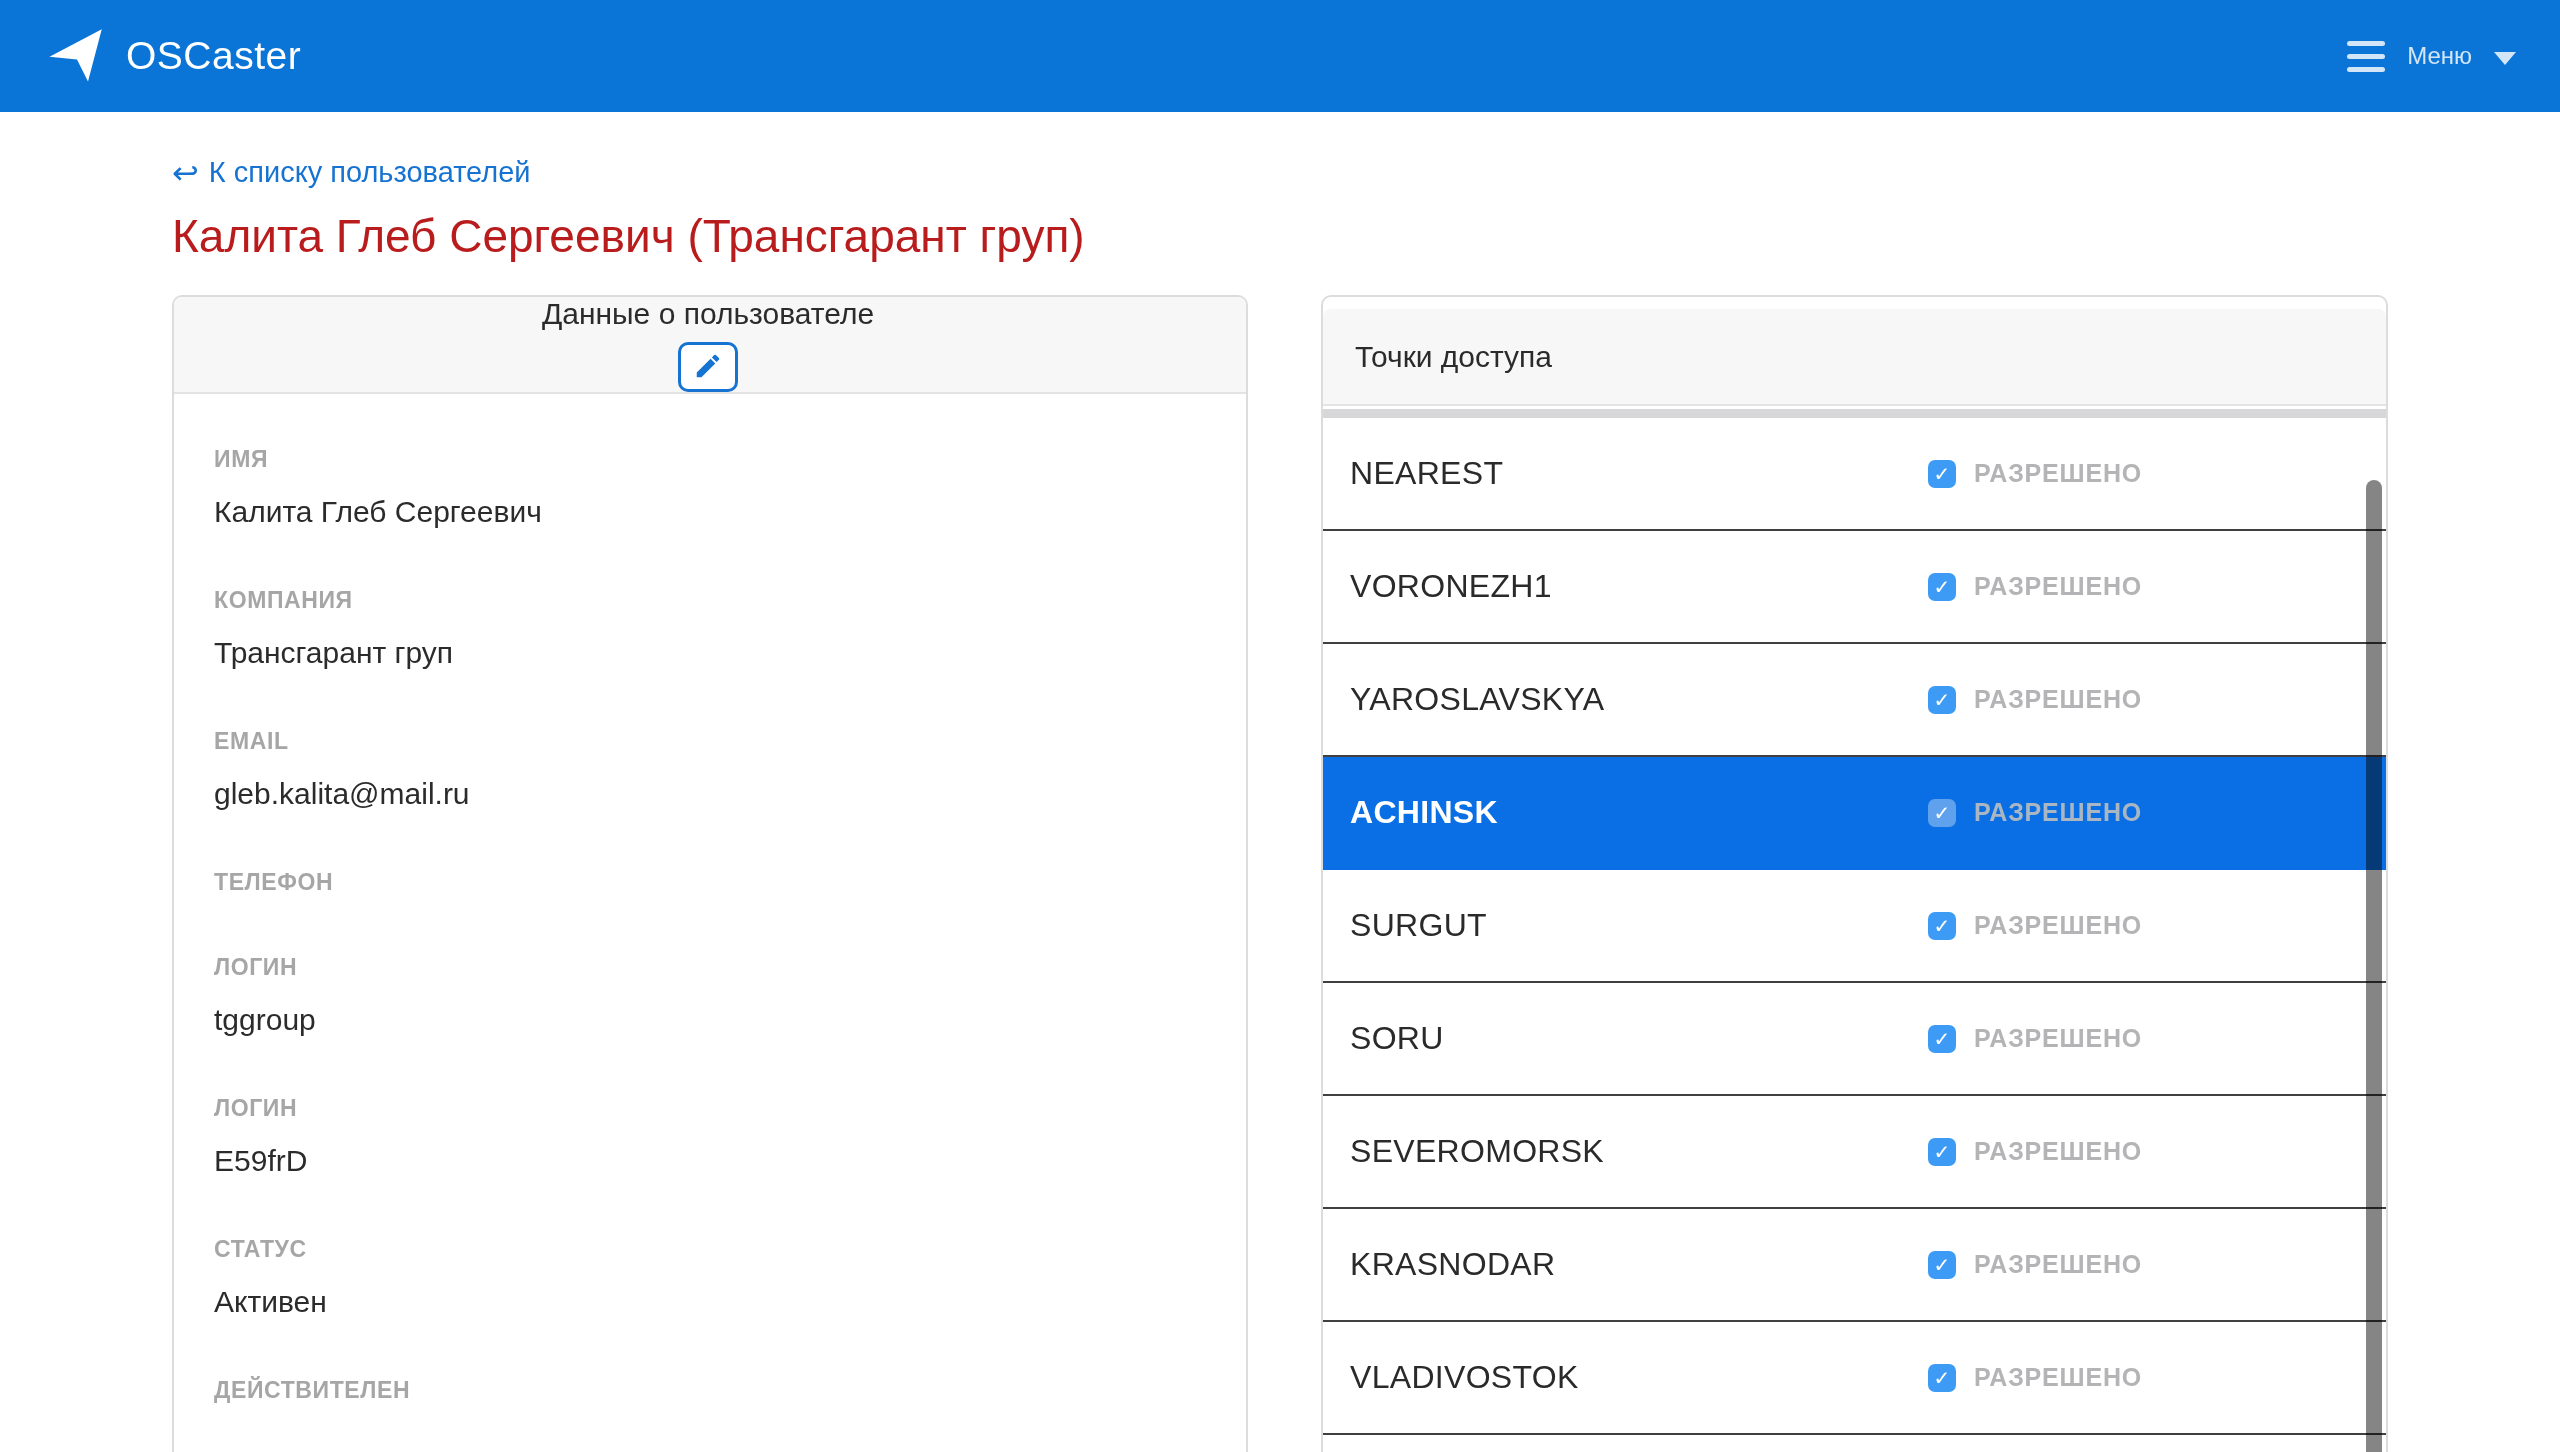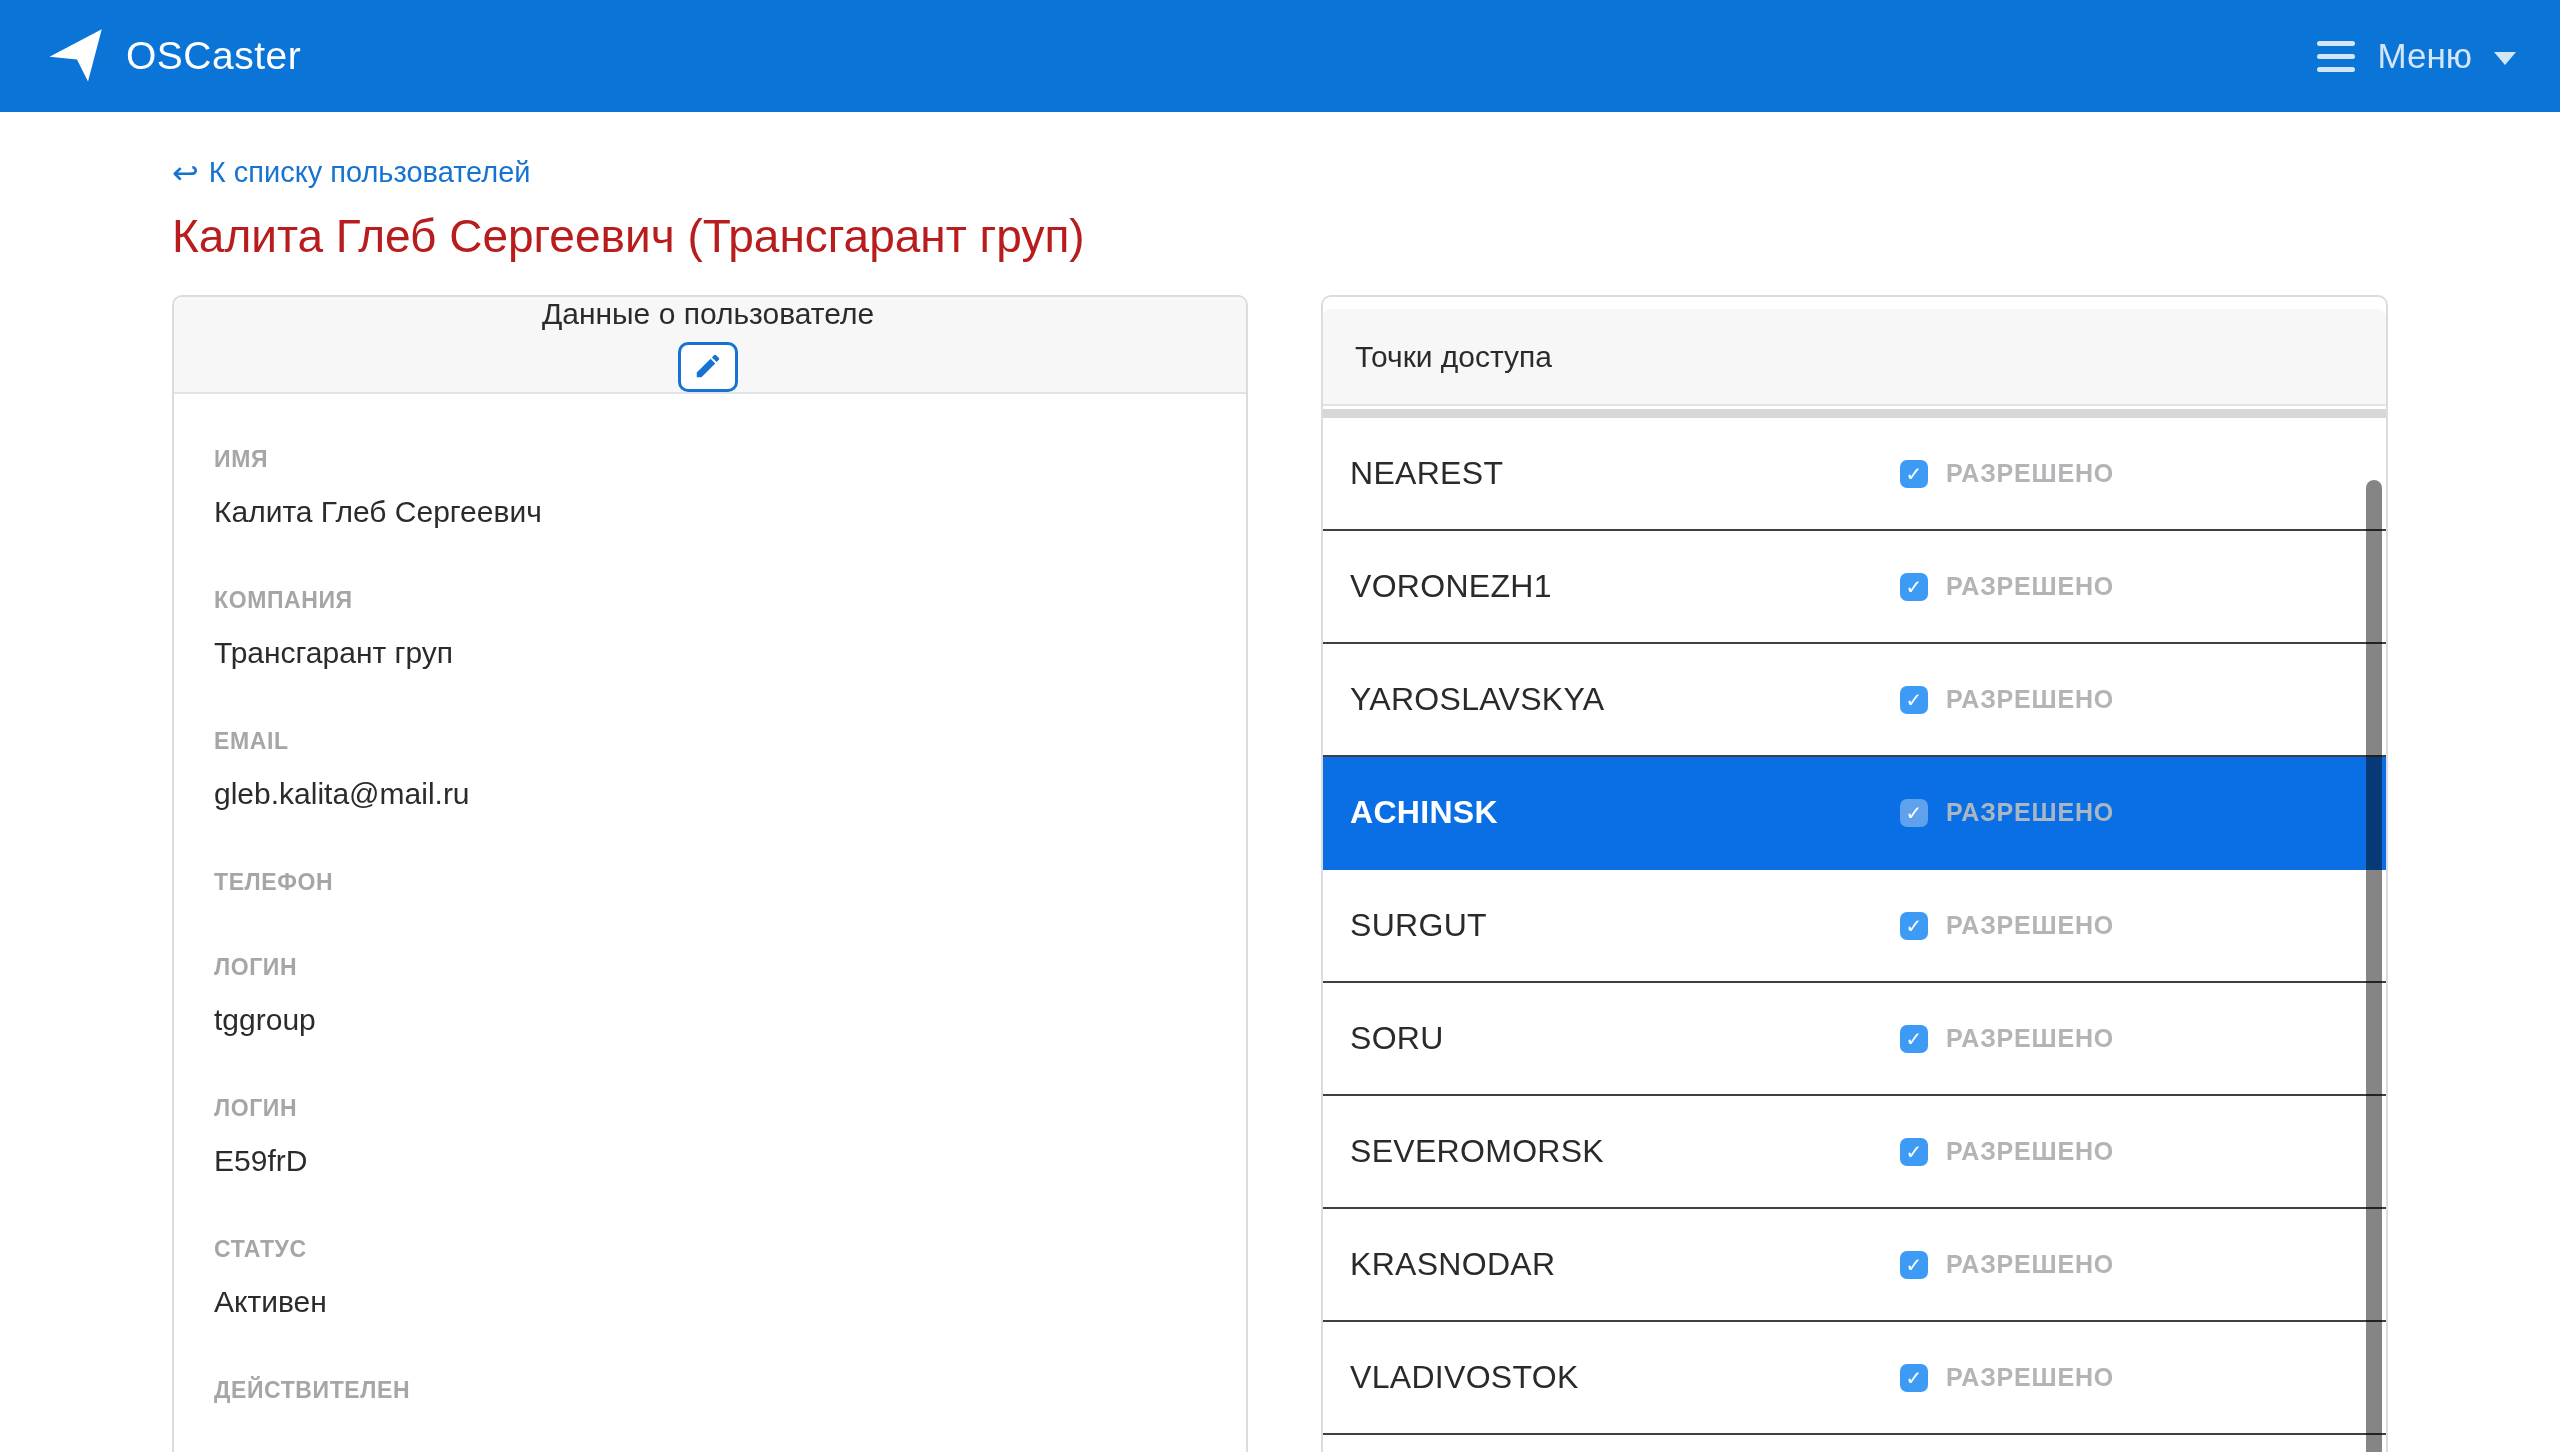--- a/index.html
+++ b/index.html
@@ -9,21 +9,21 @@
   
   .navbar { height:112px; background:#0b75d7; display:flex; align-items:center;
             justify-content:space-between; padding:0 44px; }
   .brand { display:flex; align-items:center; gap:16px; cursor:pointer; }
   .brand svg { width:66px; height:66px; }
   .brand-name { color:#ffffff; font-size:39px; font-weight:500; letter-spacing:0.5px; }
   .nav-menu { display:flex; align-items:center; gap:22px; cursor:pointer; }
   .hamburger { display:flex; flex-direction:column; gap:8px; }
   .hamburger span { display:block; width:38px; height:5px; border-radius:3px;
                     background:rgba(255,255,255,0.82); }
-  .menu-label { color:rgba(255,255,255,0.82); font-size:35px; }
+  .menu-label { color:rgba(255,255,255,0.82); font-size:24px; }
   .caret { width:0; height:0; border-left:11px solid transparent; border-right:11px solid transparent;
            border-top:13px solid rgba(255,255,255,0.82); margin-top:4px; }
 
   
   .content { position:relative; padding:44px 0 0 172px; }
   .back-link { display:inline-flex; align-items:center; gap:10px; color:#1673d1;
                font-size:29px; text-decoration:none; cursor:pointer; }
   .back-arrow { font-size:32px; line-height:1; }
   .page-title { margin-top:20px; font-size:46px; color:#b91c1c; font-weight:400; }
 
@@ -51,21 +51,21 @@
   
   .access-card { width:1067px; height:1330px; position:relative; overflow:hidden;
                  border-radius:10px 10px 0 0; border-bottom:none; }
   .access-card .card-header { padding:0 32px;margin-top:12px; }
   .hscroll-strip { height:9px; background:#d7d7d9; margin-top:3px; }
   .ap-list { position:relative; }
   .ap-row { position:relative; height:113px; display:flex; align-items:center;
             padding-left:27px; border-bottom:2px solid #404040; cursor:pointer;
             background:#ffffff; }
   .ap-name { font-size:32px; color:#2a2a2a; letter-spacing:0.3px; }
-  .ap-perm { position:absolute; left:577px; top:0; height:100%;
+  .ap-perm { position:absolute; left:605px; top:0; height:100%;
              display:flex; align-items:center; gap:18px; }
   .checkbox { width:28px; height:28px; border-radius:7px; background:#3d9bf5;
               display:flex; align-items:center; justify-content:center; cursor:pointer; }
   .checkbox::after { content:"✓"; color:#ffffff; font-size:20px; font-weight:bold; line-height:1; }
   .perm-label { font-size:25px; font-weight:bold; letter-spacing:0.8px; color:#b4b4b6; }
   .ap-row.selected { background:#0a6fe4; border-bottom-color:#0a6fe4; }
   .ap-row.selected .ap-name { color:#ffffff; font-weight:bold; }
   .ap-row.selected .checkbox { background:rgba(255,255,255,0.35); }
   .ap-row.selected .perm-label { color:#aab6c2; }
 

